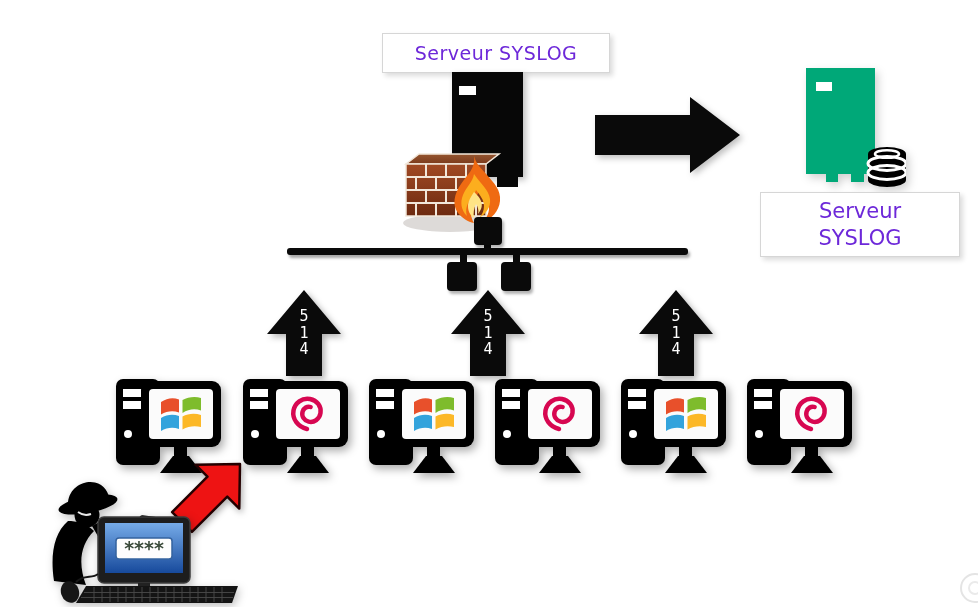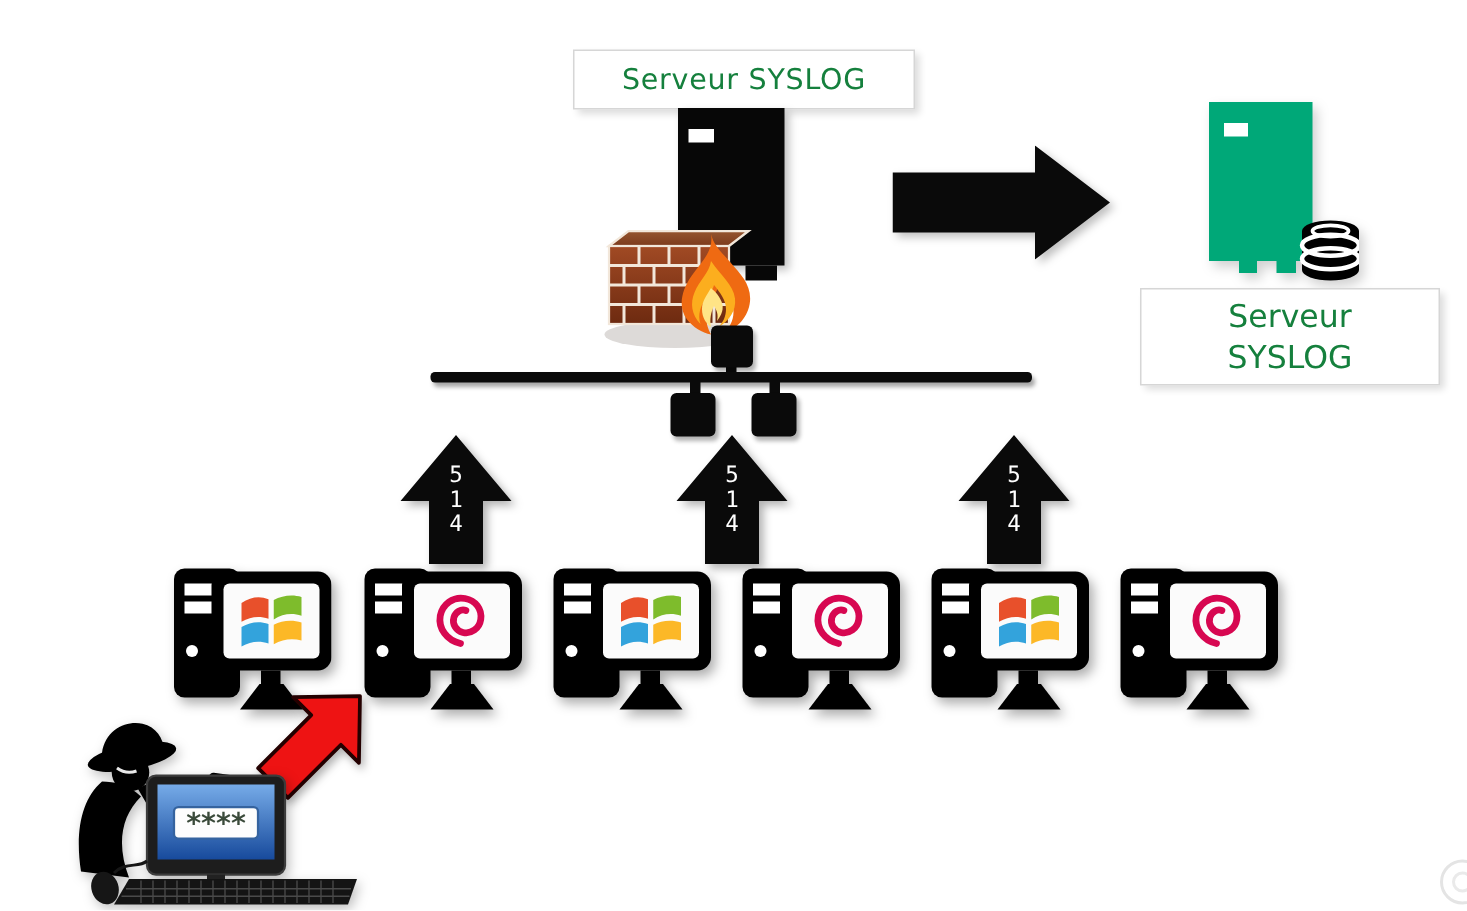--- a/index.html
+++ b/index.html
@@ -5,21 +5,21 @@
   html,body{margin:0;padding:0;background:#fff;}
   .canvas{
     position:relative;width:978px;height:607px;background:#ffffff;overflow:hidden;
     font-family:"DejaVu Sans","Liberation Sans",sans-serif;
   }
   .abs{position:absolute;}
   
   .label-box{
     background:#fff;border:1px solid #d6d6d6;box-shadow:3px 3px 5px rgba(0,0,0,.14);
     display:flex;flex-direction:column;align-items:center;justify-content:center;
-    color:#15803d;text-align:center;
+    color:#6d28d9;text-align:center;
   }
   .syslog-label{left:382px;top:33px;width:226px;height:38px;font-size:19px;letter-spacing:.5px;}
   .sgbdr-label{left:760px;top:192px;width:198px;height:63px;font-size:21px;line-height:27px;}
   
   .tower{left:452px;top:72px;width:71px;height:105px;background:#070707;
          filter:drop-shadow(3px 3px 3px rgba(0,0,0,.25));}
   .tower-slot{left:459px;top:86px;width:17px;height:9px;background:#fff;}
   .tower-foot{left:497px;top:177px;width:21px;height:10px;background:#070707;}
   
   .bus-line{left:287px;top:248px;width:401px;height:7px;background:#0a0a0a;border-radius:3px;

